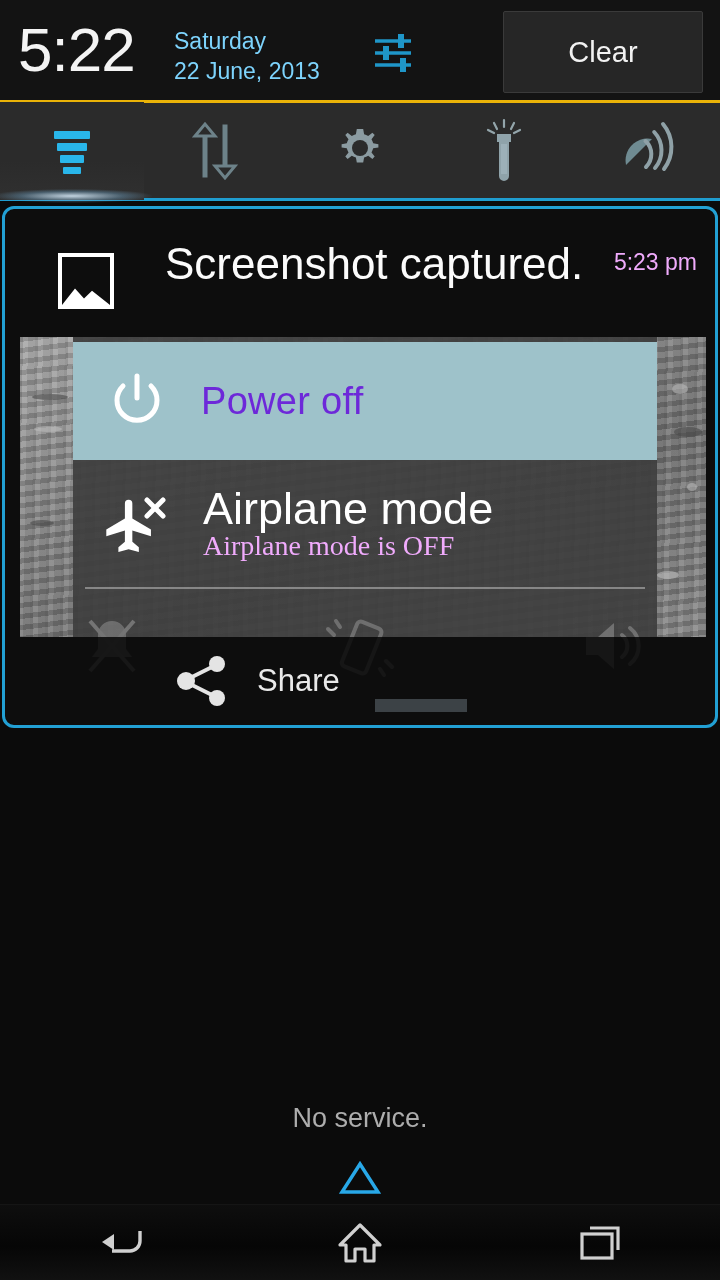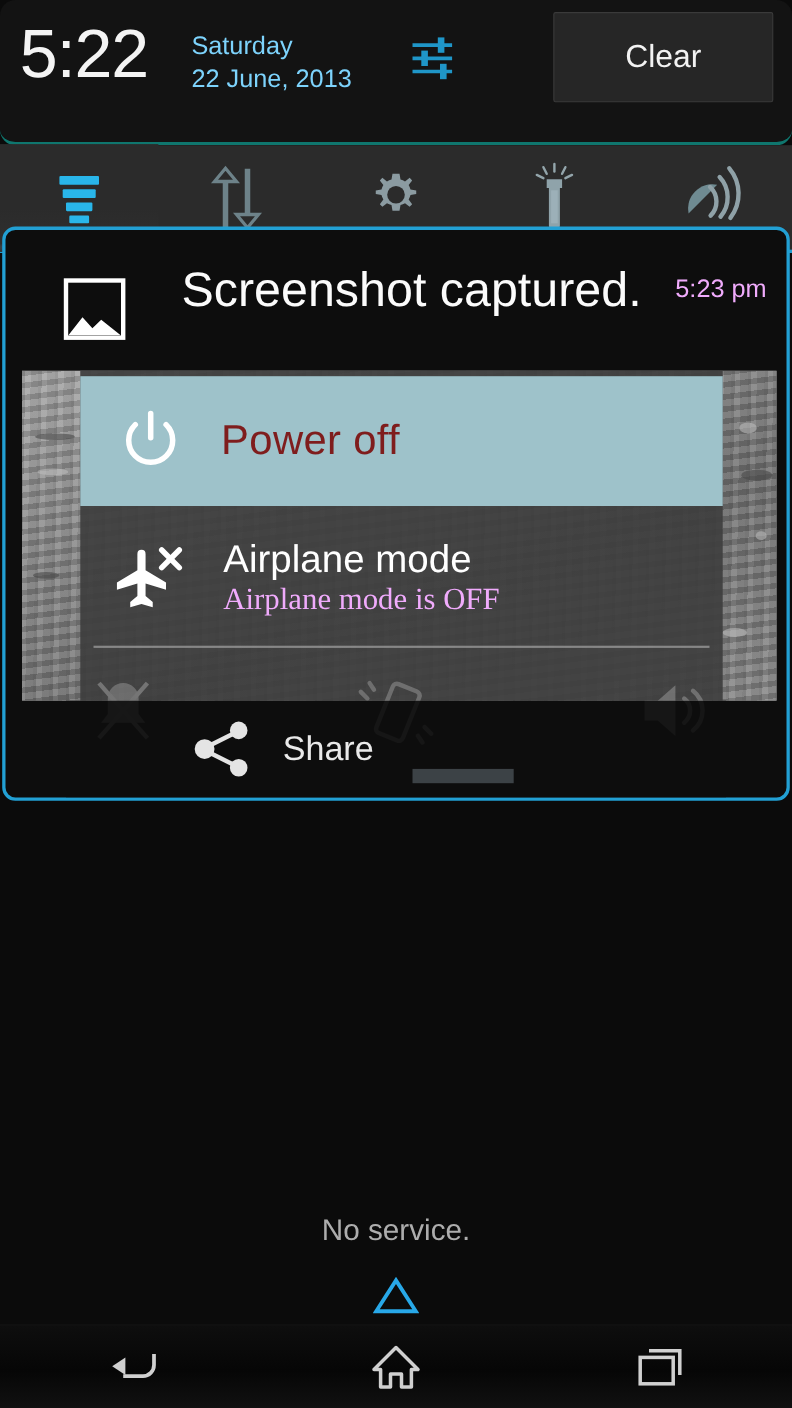--- a/index.html
+++ b/index.html
@@ -6,24 +6,23 @@
   html, body {
     width:720px; height:1280px;
     background:#0a0a0a;
     font-family:"Liberation Sans", sans-serif;
     overflow:hidden;
   }
   .screen { position:relative; width:720px; height:1280px; background:#0b0b0b; }
 
   
   .header {
-    position:relative; height:132px; width:720px;
+    position:relative; height:103px; width:720px;
     background:#131313;
-    border-bottom:3px solid #0f766e;
-    border-radius:14px;
+    border-bottom:3px solid #eab308;
   }
   .clock {
     position:absolute; left:18px; top:16px;
     font-size:62px; line-height:68px; color:#f4f4f4;
     font-weight:400; letter-spacing:-1px;
   }
   .datebox { position:absolute; left:174px; top:26px; }
   .datebox .dline {
     font-size:23px; line-height:30px; color:#7dd3fc; letter-spacing:0px;
   }
@@ -109,29 +108,29 @@
     background:rgba(62,62,62,.92);
   }
   .row-power {
     position:absolute; left:0; top:5px;
     width:584px; height:118px;
     background:#9ec2ca;
     display:flex; align-items:center;
   }
   .power-icon { margin-left:36px; width:56px; height:58px; }
   .row-power .lbl {
-    margin-left:36px; font-size:38px; color:#7f1d1d; letter-spacing:.3px;
+    margin-left:36px; font-size:38px; color:#6d28d9; letter-spacing:.3px;
   }
   .row-air {
     position:absolute; left:0; top:132px; width:584px; height:112px;
     display:flex; align-items:center;
   }
   .air-icon { margin-left:32px; width:64px; height:62px; }
   .air-text { margin-left:34px; }
-  .air-text .t1 { font-size:35px; color:#ffffff; line-height:42px; }
+  .air-text .t1 { font-size:45px; color:#ffffff; line-height:42px; }
   .air-text .t2 { font-size:28px; color:#f0abfc; line-height:32px;font-family:Liberation Serif, serif; }
   .dlg-divider {
     position:absolute; left:12px; top:250px; width:560px; height:2px;
     background:rgba(220,220,220,.45);
   }
 
   
   .ringer-row {
     position:absolute; left:15px; top:400px; width:686px; height:82px;
     display:flex; align-items:center; opacity:.30;

